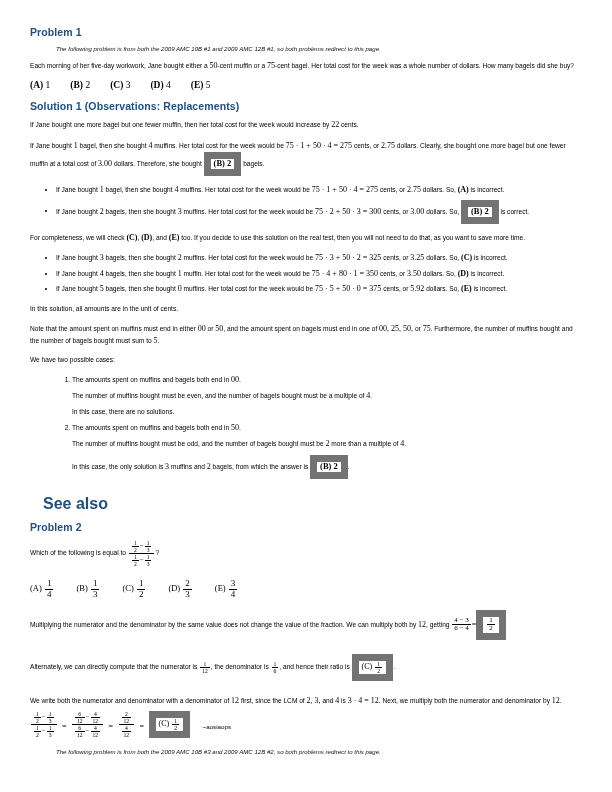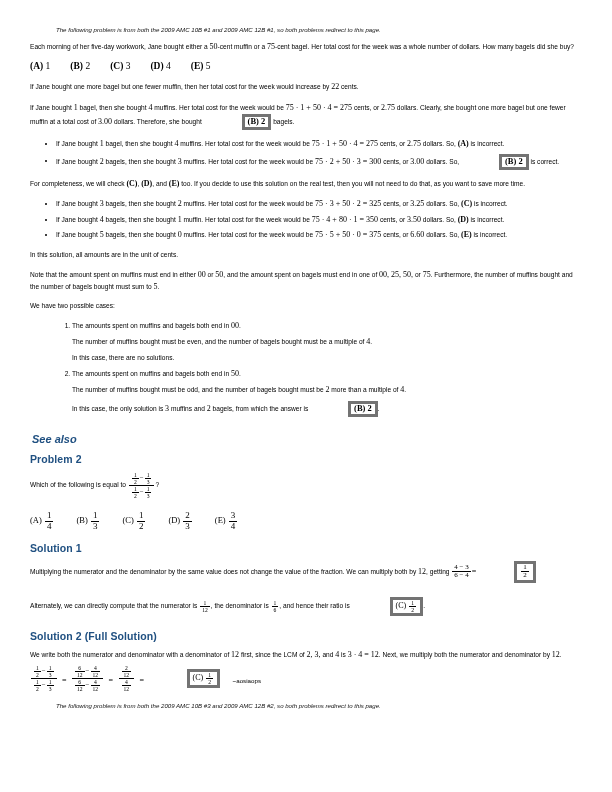--- a/index.html
+++ b/index.html
@@ -59,71 +59,71 @@
     list-style:decimal;
   }
   ol.num li{
     font-size:6.6px;
     line-height:1.6;
     margin-bottom:4px;
   }
   ol.num li p{margin:4px 0 4px 0;font-size:6.6px;line-height:1.6;}
   .boxed{
     display:inline-block;
-    border:3px solid #737373;
+    border:7px solid #737373;
     padding:0px 3px;
     font-family:"Liberation Serif", serif;
     font-size:8.5px;
     line-height:1.15;
     vertical-align:middle;
-    margin-left:38px;
   }
   .boxed.bold{font-weight:bold;}
   .frac{
     display:inline-block;
     vertical-align:middle;
     text-align:center;
     font-family:"Liberation Serif", serif;
     line-height:1.08;
     margin:0 1px;
   }
   .frac .n{display:block;padding:0 2px;}
   .frac .d{display:block;border-top:1px solid #000;padding:0 2px;}
   .frac.sm{font-size:5.6px;}
   .frac.md{font-size:7px;}
   .frac.lg{font-size:9px;}
   .seealso{
     color:#205081;
-    font-size:11px;
+    font-size:16px;
     font-weight:bold;
-    margin:16px 0 8px 2px;
-    font-style:italic;
+    margin:16px 0 8px 13px;
   }
   .cfrac-wrap{display:inline-flex;align-items:center;gap:3px;vertical-align:middle;}
   .note-small{font-size:6.2px;}
   .choices2{
     font-family:"Liberation Serif", serif;
     font-size:8.5px;
     margin:4px 0 10px 0;
   }
   .choices2 span.ch{margin-right:22px;display:inline-block;}
 </style>
 </head>
 <body>
 
 <div class="page">
 
+  <h2 class="hdr">Problem 1</h2>
   <div class="indent-note">The following problem is from both the 2009 AMC 10B #1 and 2009 AMC 12B #1, so both problems redirect to this page.</div>
   <p class="body">
     <span>Each morning of her five-day workwork, Jane bought either a </span><span class="mid">50</span><span>-cent muffin or a </span><span class="mid">75</span><span>-cent bagel. Her total cost for the week was a whole number of dollars. How many bagels did she buy?</span>
   </p>
   <div class="choices">
     <span class="ch"><span class="lab">(A)</span> <span>1</span></span><span class="ch"><span class="lab">(B)</span> <span>2</span></span><span class="ch"><span class="lab">(C)</span> <span>3</span></span><span class="ch"><span class="lab">(D)</span> <span>4</span></span><span class="ch"><span class="lab">(E)</span> <span>5</span></span>
   </div>
 
+  <h2 class="hdr">Solution 1 (Observations: Replacements)</h2>
   <p class="body">
     <span>If Jane bought one more bagel but one fewer muffin, then her total cost for the week would increase by </span><span class="mid">22</span><span> cents.</span>
   </p>
   <p class="body">
     <span>If Jane bought </span><span class="mid">1</span><span> bagel, then she bought </span><span class="mid">4</span><span> muffins. Her total cost for the week would be </span><span class="mid">75 · 1 + 50 · 4 = 275</span><span> cents, or </span><span class="mid">2.75</span><span> dollars. Clearly, she bought one more bagel but one fewer muffin at a total cost of </span><span class="mid">3.00</span><span> dollars. Therefore, she bought </span><span class="boxed bold">(B) 2</span><span> bagels.</span>
   </p>
 
   <ul class="bul">
     <li>
       <span>If Jane bought </span><span class="mid">1</span><span> bagel, then she bought </span><span class="mid">4</span><span> muffins. Her total cost for the week would be </span><span class="mid">75 · 1 + 50 · 4 = 275</span><span> cents, or </span><span class="mid">2.75</span><span> dollars. So, </span><span class="mid" style="font-weight:bold;">(A)</span><span> is incorrect.</span>
@@ -136,21 +136,21 @@
     <span>For completeness, we will check </span><span class="mid" style="font-weight:bold;">(C)</span><span>, </span><span class="mid" style="font-weight:bold;">(D)</span><span>, and </span><span class="mid" style="font-weight:bold;">(E)</span><span> too. If you decide to use this solution on the real test, then you will not need to do that, as you want to save more time.</span>
   </p>
   <ul class="bul">
     <li>
       <span>If Jane bought </span><span class="mid">3</span><span> bagels, then she bought </span><span class="mid">2</span><span> muffins. Her total cost for the week would be </span><span class="mid">75 · 3 + 50 · 2 = 325</span><span> cents, or </span><span class="mid">3.25</span><span> dollars. So, </span><span class="mid" style="font-weight:bold;">(C)</span><span> is incorrect.</span>
     </li>
     <li>
       <span>If Jane bought </span><span class="mid">4</span><span> bagels, then she bought </span><span class="mid">1</span><span> muffin. Her total cost for the week would be </span><span class="mid">75 · 4 + 80 · 1 = 350</span><span> cents, or </span><span class="mid">3.50</span><span> dollars. So, </span><span class="mid" style="font-weight:bold;">(D)</span><span> is incorrect.</span>
     </li>
     <li>
-      <span>If Jane bought </span><span class="mid">5</span><span> bagels, then she bought </span><span class="mid">0</span><span> muffins. Her total cost for the week would be </span><span class="mid">75 · 5 + 50 · 0 = 375</span><span> cents, or </span><span class="mid">6.60</span><span> dollars. So, </span><span class="mid" style="font-weight:bold;">(E)</span><span> is incorrect.</span>
+      <span>If Jane bought </span><span class="mid">5</span><span> bagels, then she bought </span><span class="mid">0</span><span> muffins. Her total cost for the week would be </span><span class="mid">75 · 5 + 50 · 0 = 375</span><span> cents, or </span><span class="mid">5.92</span><span> dollars. So, </span><span class="mid" style="font-weight:bold;">(E)</span><span> is incorrect.</span>
     </li>
   </ul>
 
   <p class="body">In this solution, all amounts are in the unit of cents.</p>
   <p class="body">
     <span>Note that the amount spent on muffins must end in either </span><span class="mid">00</span><span> or </span><span class="mid">50</span><span>, and the amount spent on bagels must end in one of </span><span class="mid">00, 25, 50,</span><span> or </span><span class="mid">75</span><span>. Furthermore, the number of muffins bought and the number of bagels bought must sum to </span><span class="mid">5</span><span>.</span>
   </p>
   <p class="body">We have two possible cases:</p>
   <ol class="num">
     <li>
@@ -178,29 +178,27 @@
         <span class="d">
           <span class="frac sm"><span class="n">1</span><span class="d">2</span></span><span>−</span><span class="frac sm"><span class="n">1</span><span class="d">3</span></span>
         </span>
       </span>
     </span><span>?</span>
   </p>
   <div class="choices2">
     <span class="ch"><span>(A)</span> <span class="frac lg"><span class="n">1</span><span class="d">4</span></span></span><span class="ch"><span>(B)</span> <span class="frac lg"><span class="n">1</span><span class="d">3</span></span></span><span class="ch"><span>(C)</span> <span class="frac lg"><span class="n">1</span><span class="d">2</span></span></span><span class="ch"><span>(D)</span> <span class="frac lg"><span class="n">2</span><span class="d">3</span></span></span><span class="ch"><span>(E)</span> <span class="frac lg"><span class="n">3</span><span class="d">4</span></span></span>
   </div>
 
-  <h2 class="hdr">Solution 1</h2>
   <p class="body" style="margin-bottom:14px;">
     <span>Multiplying the numerator and the denominator by the same value does not change the value of the fraction. We can multiply both by </span><span class="mid">12</span><span>, getting </span><span class="frac md"><span class="n">4 − 3</span><span class="d">6 − 4</span></span><span class="mid">=</span><span class="boxed"><span class="frac md"><span class="n">1</span><span class="d">2</span></span></span>
   </p>
   <p class="body" style="margin-bottom:14px;">
     <span>Alternately, we can directly compute that the numerator is </span><span class="frac sm"><span class="n">1</span><span class="d">12</span></span><span>, the denominator is </span><span class="frac sm"><span class="n">1</span><span class="d">6</span></span><span>, and hence their ratio is </span><span class="boxed"><span class="mid">(C)</span> <span class="frac sm"><span class="n">1</span><span class="d">2</span></span></span><span>.</span>
   </p>
 
-  <h2 class="hdr">Solution 2 (Full Solution)</h2>
   <p class="body" style="margin-bottom:4px;">
     <span>We write both the numerator and denominator with a denominator of </span><span class="mid">12</span><span> first, since the LCM of </span><span class="mid">2, 3,</span><span> and </span><span class="mid">4</span><span> is </span><span class="mid">3 · 4 = 12</span><span>. Next, we multiply both the numerator and denominator by </span><span class="mid">12</span><span>.</span>
   </p>
   <div style="margin:2px 0 10px 0;">
     <span class="frac md">
       <span class="n"><span class="frac sm"><span class="n">1</span><span class="d">2</span></span>−<span class="frac sm"><span class="n">1</span><span class="d">3</span></span></span>
       <span class="d"><span class="frac sm"><span class="n">1</span><span class="d">2</span></span>−<span class="frac sm"><span class="n">1</span><span class="d">3</span></span></span>
     </span>
     <span class="mid" style="font-size:8px;">=</span>
     <span class="frac md">

